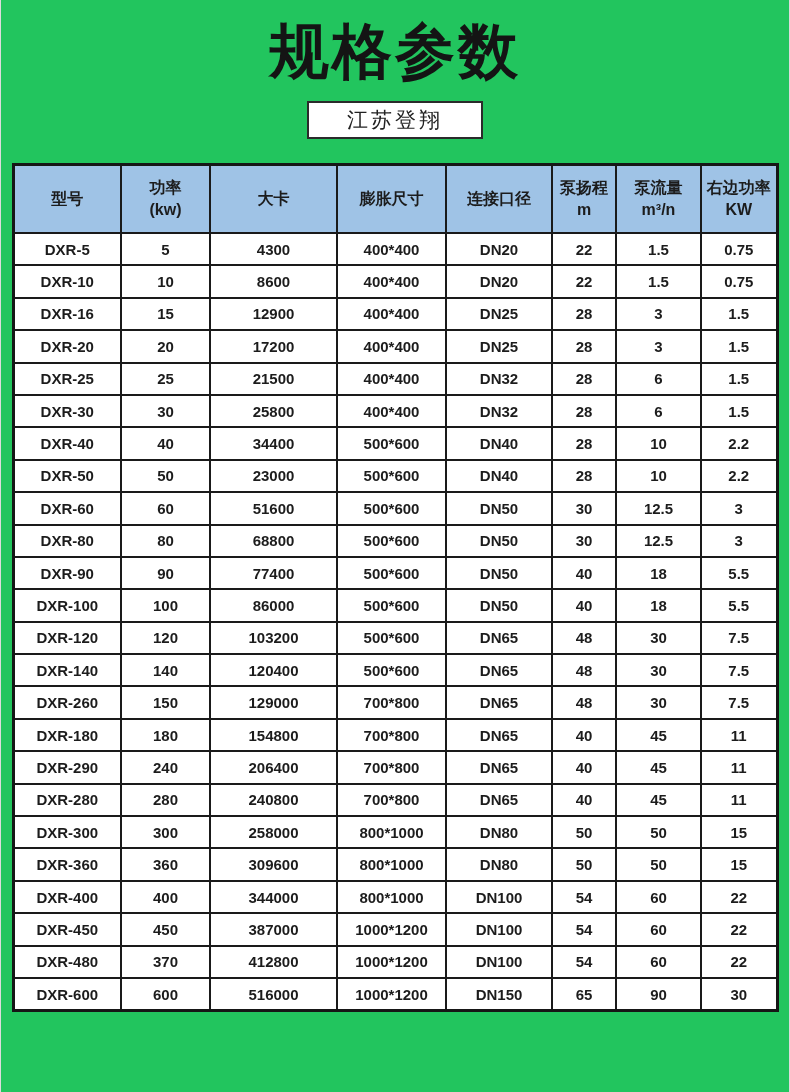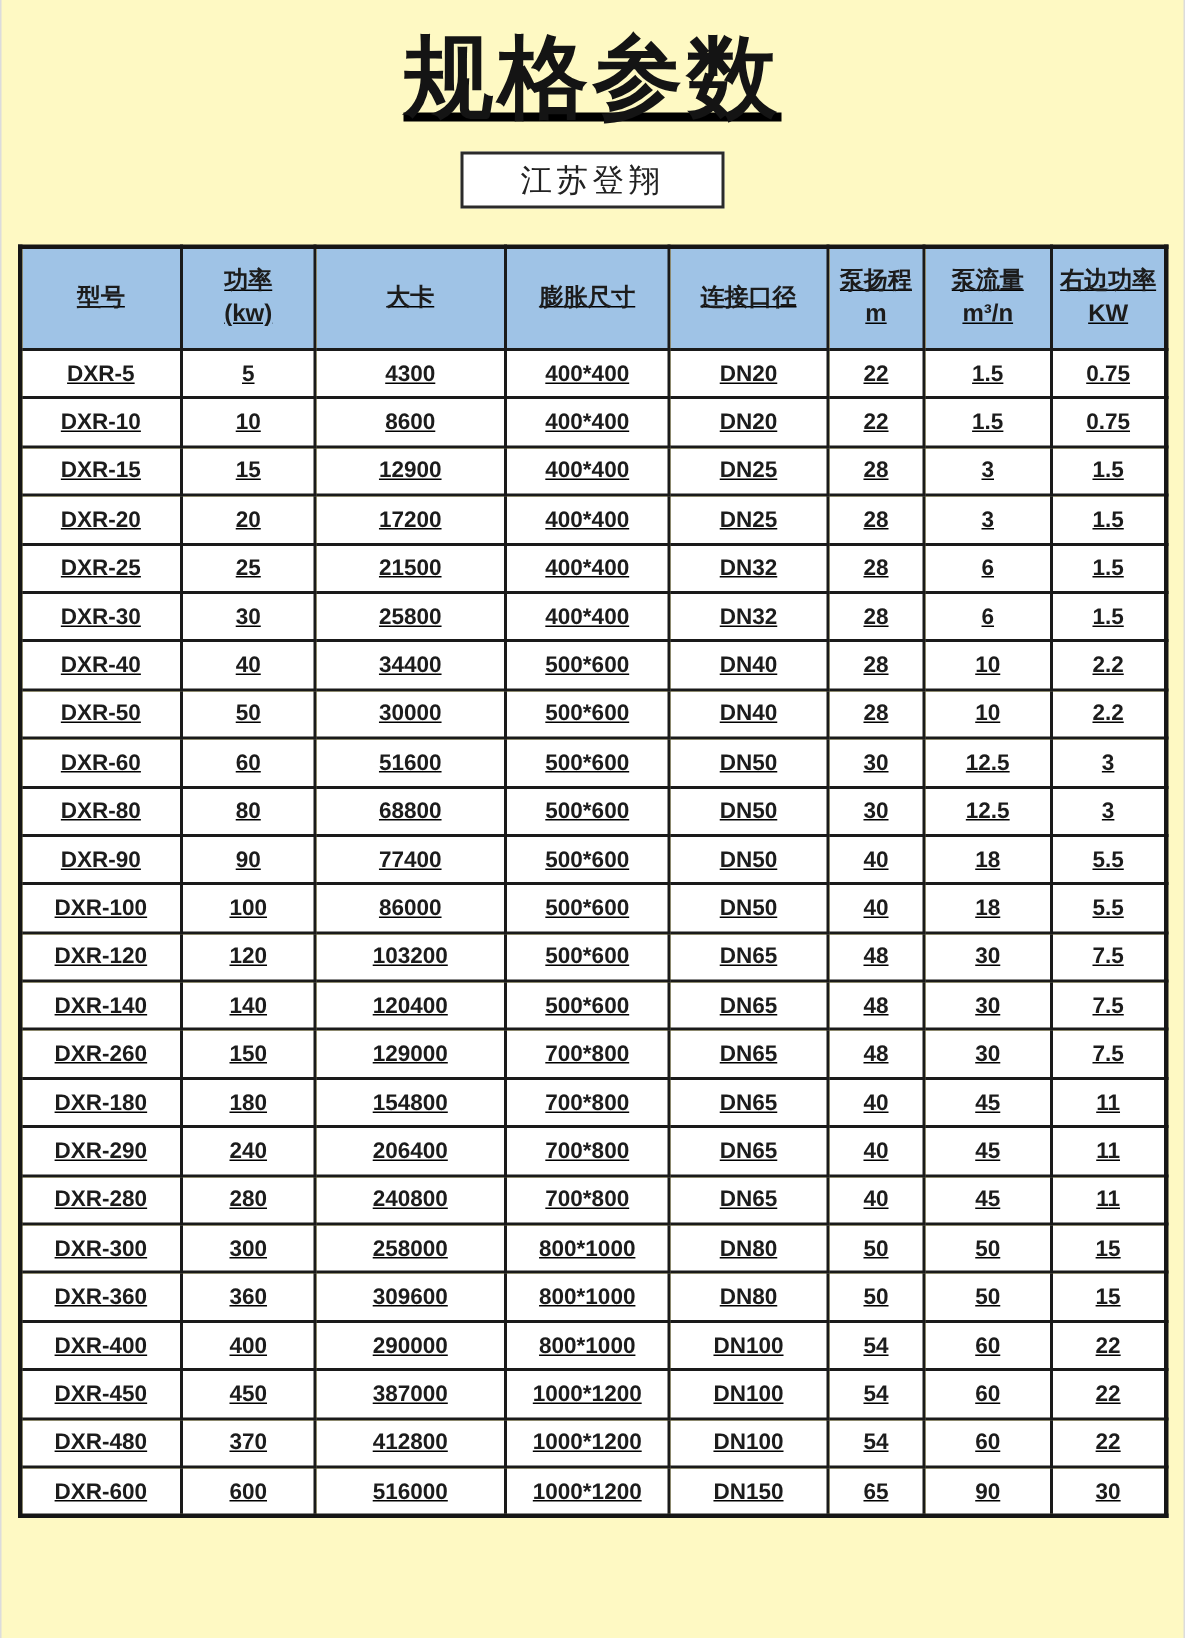--- a/index.html
+++ b/index.html
@@ -6,26 +6,25 @@
     margin: 0;
     padding: 0;
     background: #ffffff;
     font-family: "Liberation Sans", "DejaVu Sans", sans-serif;
   }
   .page {
     position: relative;
     width: 790px;
     height: 1092px;
     margin: 0 auto;
-    background: #fef9c3;
+    background: #22c55e;
     box-sizing: border-box;
     border-left: 1px solid #dcdcdc;
     border-right: 1px solid #dcdcdc;
     overflow: hidden;
-    text-decoration: underline;
   }
   .title {
     margin: 0;
     padding-top: 8px;
     text-align: center;
     font-size: 60px;
     font-weight: 900;
     letter-spacing: 3px;
     color: #141414;
     line-height: 1.45;
@@ -135,21 +134,21 @@
           <td>DXR-10</td>
           <td>10</td>
           <td>8600</td>
           <td>400*400</td>
           <td>DN20</td>
           <td>22</td>
           <td>1.5</td>
           <td>0.75</td>
         </tr>
         <tr>
-          <td>DXR-15</td>
+          <td>DXR-16</td>
           <td>15</td>
           <td>12900</td>
           <td>400*400</td>
           <td>DN25</td>
           <td>28</td>
           <td>3</td>
           <td>1.5</td>
         </tr>
         <tr>
           <td>DXR-20</td>
@@ -187,21 +186,21 @@
           <td>34400</td>
           <td>500*600</td>
           <td>DN40</td>
           <td>28</td>
           <td>10</td>
           <td>2.2</td>
         </tr>
         <tr>
           <td>DXR-50</td>
           <td>50</td>
-          <td>30000</td>
+          <td>23000</td>
           <td>500*600</td>
           <td>DN40</td>
           <td>28</td>
           <td>10</td>
           <td>2.2</td>
         </tr>
         <tr>
           <td>DXR-60</td>
           <td>60</td>
           <td>51600</td>
@@ -317,21 +316,21 @@
           <td>309600</td>
           <td>800*1000</td>
           <td>DN80</td>
           <td>50</td>
           <td>50</td>
           <td>15</td>
         </tr>
         <tr>
           <td>DXR-400</td>
           <td>400</td>
-          <td>290000</td>
+          <td>344000</td>
           <td>800*1000</td>
           <td>DN100</td>
           <td>54</td>
           <td>60</td>
           <td>22</td>
         </tr>
         <tr>
           <td>DXR-450</td>
           <td>450</td>
           <td>387000</td>

